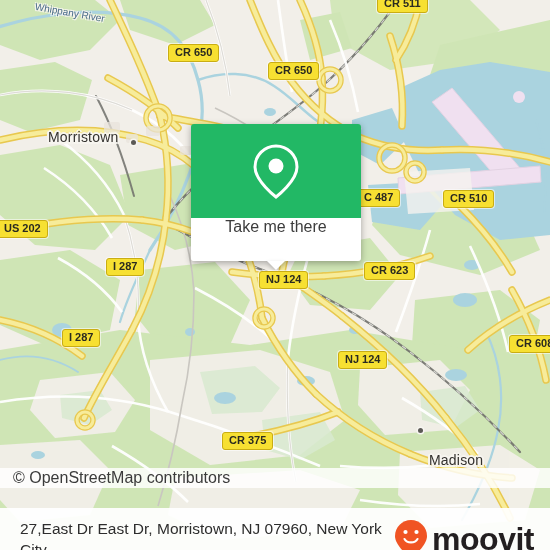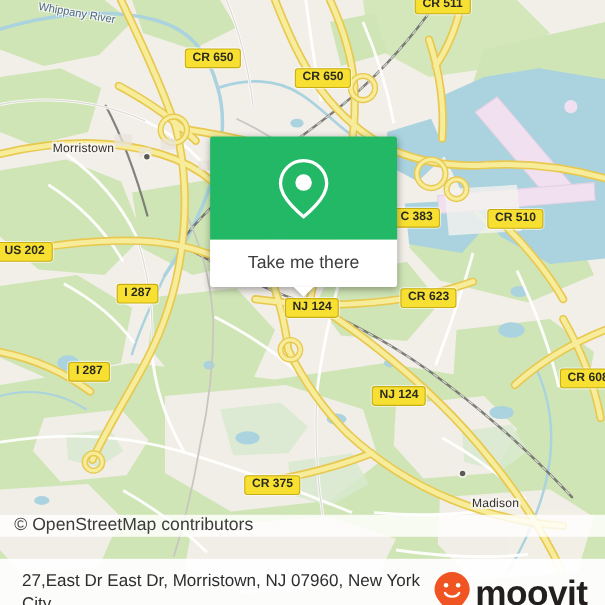--- a/index.html
+++ b/index.html
@@ -26,21 +26,21 @@
   }
   #map svg { display:block; width:550px; height:550px; }
 
   
   .map-label {
     position: absolute;
     white-space: nowrap;
     pointer-events: none;
   }
   .city-label {
-    font-size: 11px;
+    font-size: 14px;
     color: #33312e;
     text-shadow:
       -1.5px -1.5px 0 #f7f5f0, 1.5px -1.5px 0 #f7f5f0,
       -1.5px  1.5px 0 #f7f5f0, 1.5px  1.5px 0 #f7f5f0,
        0 2px 0 #f7f5f0, 0 -2px 0 #f7f5f0, 2px 0 0 #f7f5f0, -2px 0 0 #f7f5f0;
     letter-spacing: .2px;
   }
   .city-dot {
     position:absolute;
     width:5px;height:5px;border-radius:50%;
@@ -86,21 +86,20 @@
     border-radius:3px 3px 0 0;
     display:flex;
     align-items:center;
     justify-content:center;
   }
   #card-foot {
     height:43px;
     background:#ffffff;
     border-radius:0 0 3px 3px;
     display:flex;
-    align-items:center;
     justify-content:center;
     position:relative;
   }
   #card-foot-label {
     font-size:16px;
     color:#3c3c3c;
   }
   #card-tail {
     position:absolute;
     left:50%;
@@ -400,21 +399,21 @@
 
     <div class="shield" style="left:168px; top:44px;">CR 650</div>
     <div class="shield" style="left:268px; top:62px;">CR 650</div>
     <div class="shield" style="left:377px; top:-5px;">CR 511</div>
     <div class="shield" style="left:443px; top:178px;margin-top:12px;">CR 510</div>
     <div class="shield" style="left:-3px; top:220px;">US 202</div>
     <div class="shield" style="left:106px; top:258px;">I 287</div>
     <div class="shield" style="left:62px; top:329px;">I 287</div>
     <div class="shield" style="left:259px; top:271px; z-index:55;">NJ 124</div>
     <div class="shield" style="left:364px; top:262px;">CR 623</div>
-    <div class="shield" style="left:357px; top:189px;">C 383</div>
+    <div class="shield" style="left:357px; top:189px;">C 487</div>
     <div class="shield" style="left:338px; top:351px;">NJ 124</div>
     <div class="shield" style="left:509px; top:335px;">CR 608</div>
     <div class="shield" style="left:222px; top:432px;">CR 375</div>
   </div>
 
   <div id="card">
     <div id="card-head" style="background:#22b865;">
       <svg width="56" height="62" viewBox="0 0 56 62">
         <path d="M28 6 C 16.4 6, 7 15.4, 7 27 C 7 41, 28 57, 28 57 C 28 57, 49 41, 49 27 C 49 15.4, 39.6 6, 28 6 Z" fill="none" stroke="#ffffff" stroke-width="3"></path>
         <circle cx="28" cy="26" r="7.5" fill="#ffffff"></circle>

